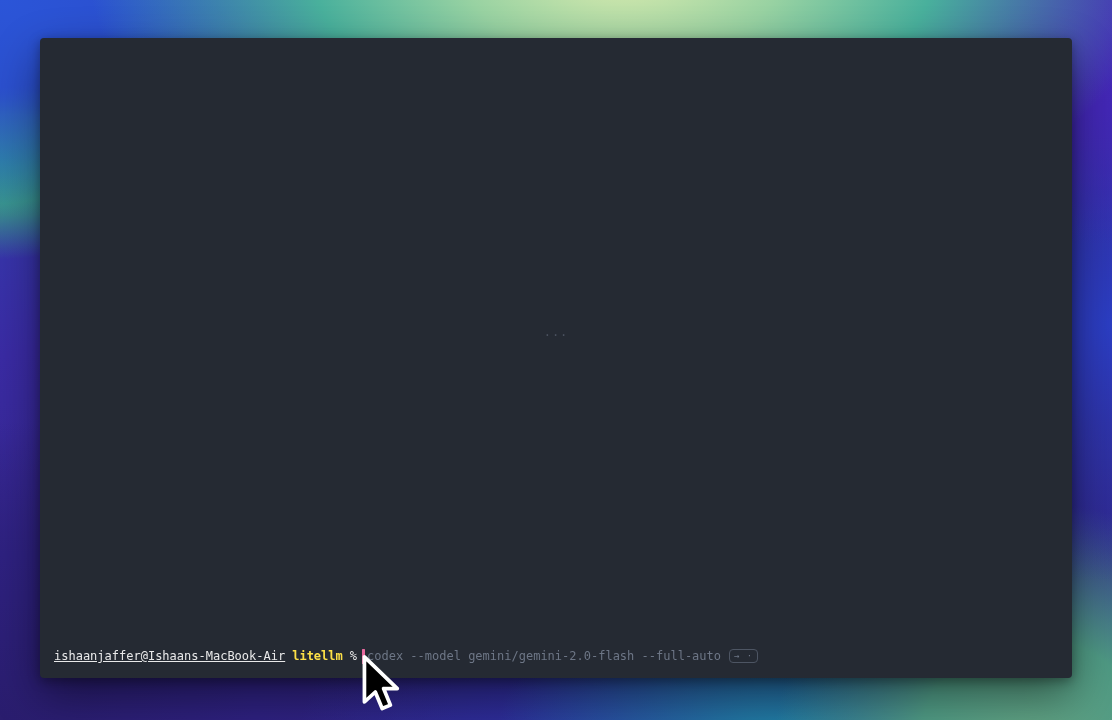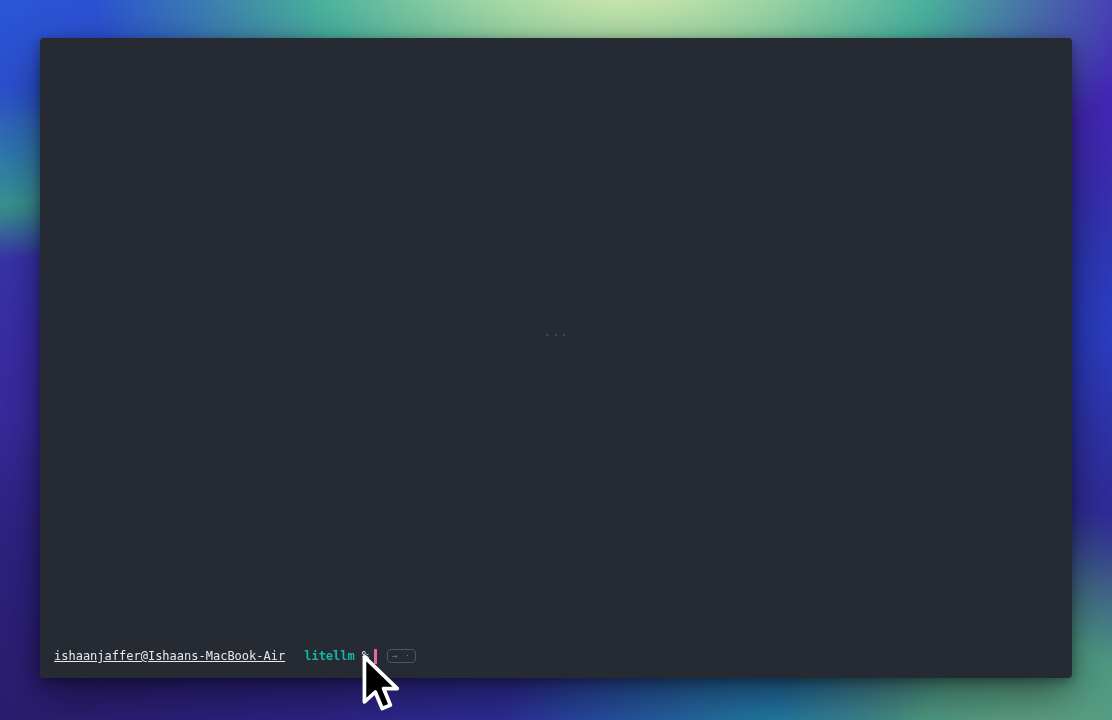--- a/index.html
+++ b/index.html
@@ -60,21 +60,21 @@
     left: 0; right: 0; bottom: 0;
     padding: 0 14px 14px 14px;
     display: flex;
     align-items: center;
     white-space: pre;
     font-size: 12px;
     line-height: 16px;
   }
 
   .prompt-user-host { color: #e9e9ea; text-decoration: underline; }
-  .prompt-directory { color: #14b8a6; font-weight: bold; margin-left: 19px; }
+  .prompt-directory { color: #fde047; font-weight: bold; margin-left: 7px; }
   .prompt-symbol    { color: #e9e9ea; margin-left: 7px; margin-right: 5px; }
 
   .text-cursor {
     display: inline-block;
     width: 3px;
     height: 15px;
     background: #e8699f;
     margin-right: 2px;
     border-radius: 0.5px;
   }
@@ -111,20 +111,21 @@
 
 <div class="terminal-window">
 
   <div class="loading-dots">...</div>
 
   <div class="prompt-line">
     <span class="prompt-user-host">ishaanjaffer@Ishaans-MacBook-Air</span>
     <span class="prompt-directory">litellm</span>
     <span class="prompt-symbol">%</span>
     <span class="text-cursor"></span>
+    <span class="command-suggestion">codex --model gemini/gemini-2.0-flash --full-auto</span>
     <span class="hint-badge">→ ·</span>
   </div>
 
 </div>
 
 <svg class="mouse-cursor" viewBox="0 0 14 21" xmlns="http://www.w3.org/2000/svg">
   <polygon points="1.2,1 1.2,16.8 5,13.3 7.4,19.1 10.3,17.9 7.9,12.1 12.7,12.1" fill="#000000" stroke="#ffffff" stroke-width="1.3" stroke-linejoin="round"></polygon>
 </svg>
 
 </body></html>

